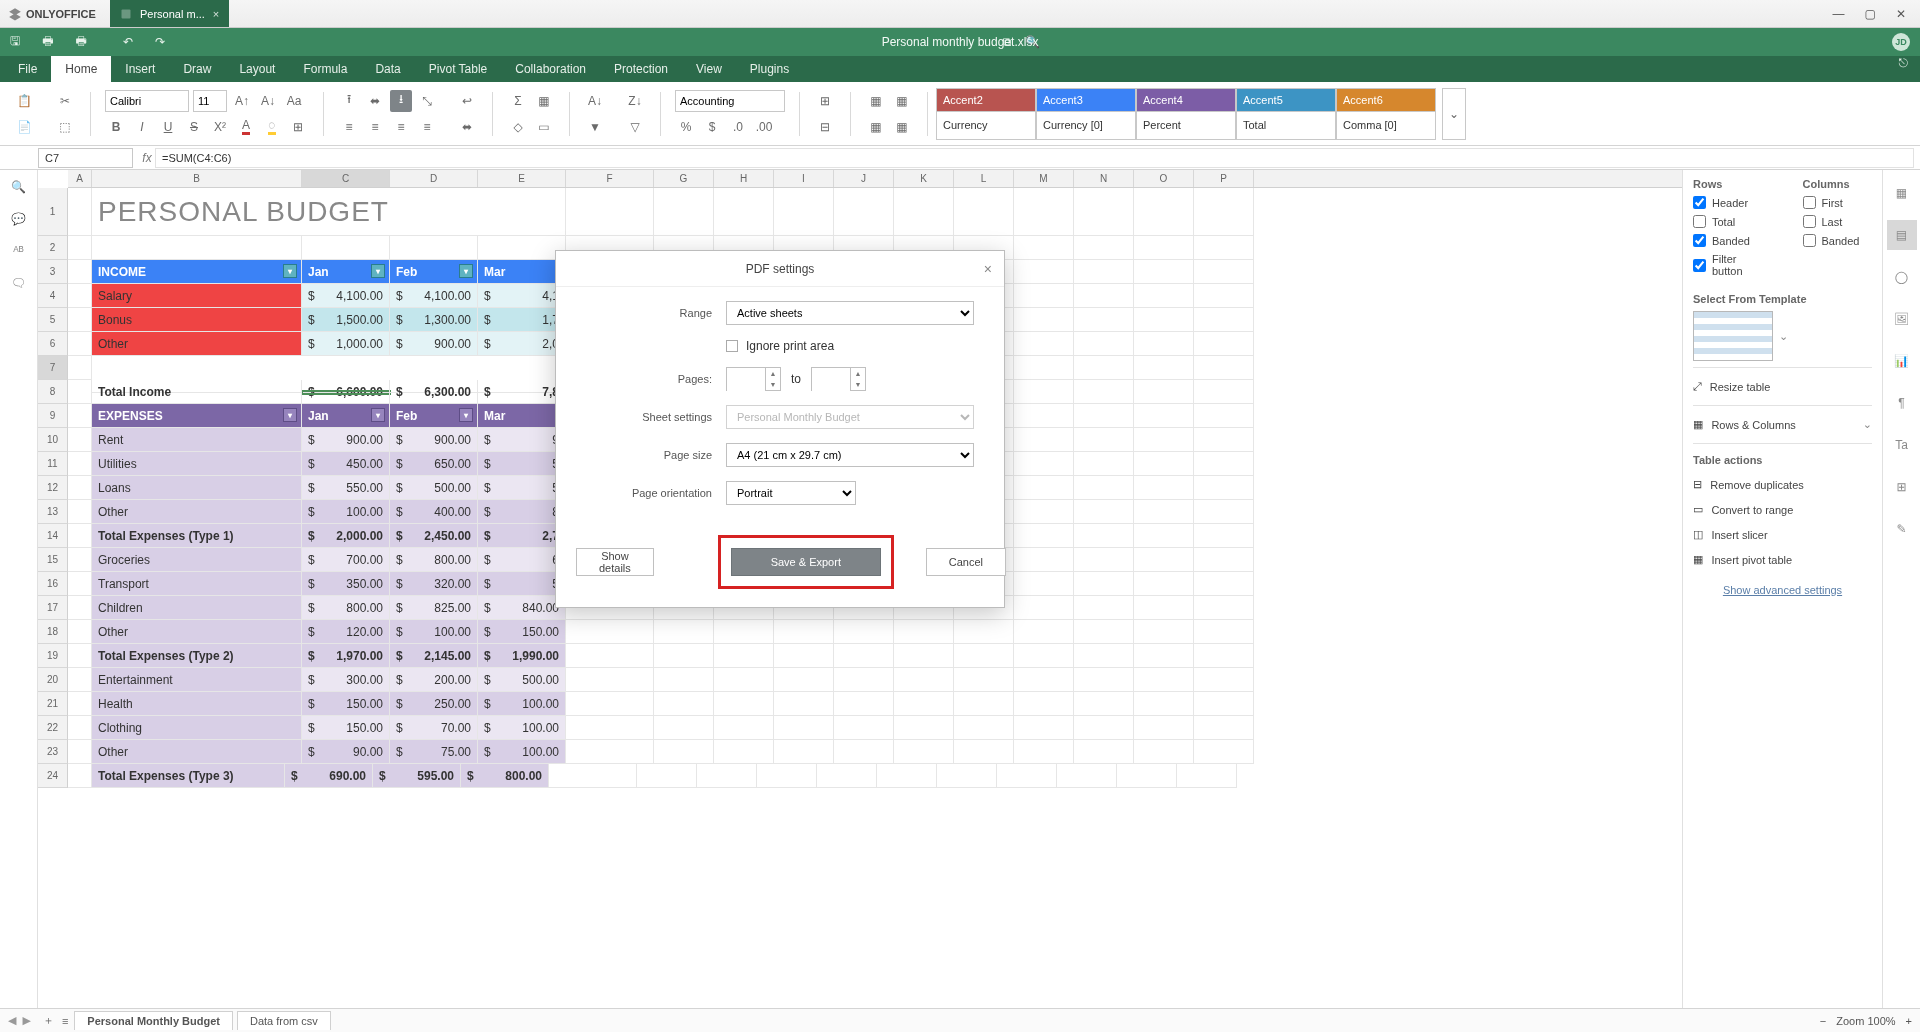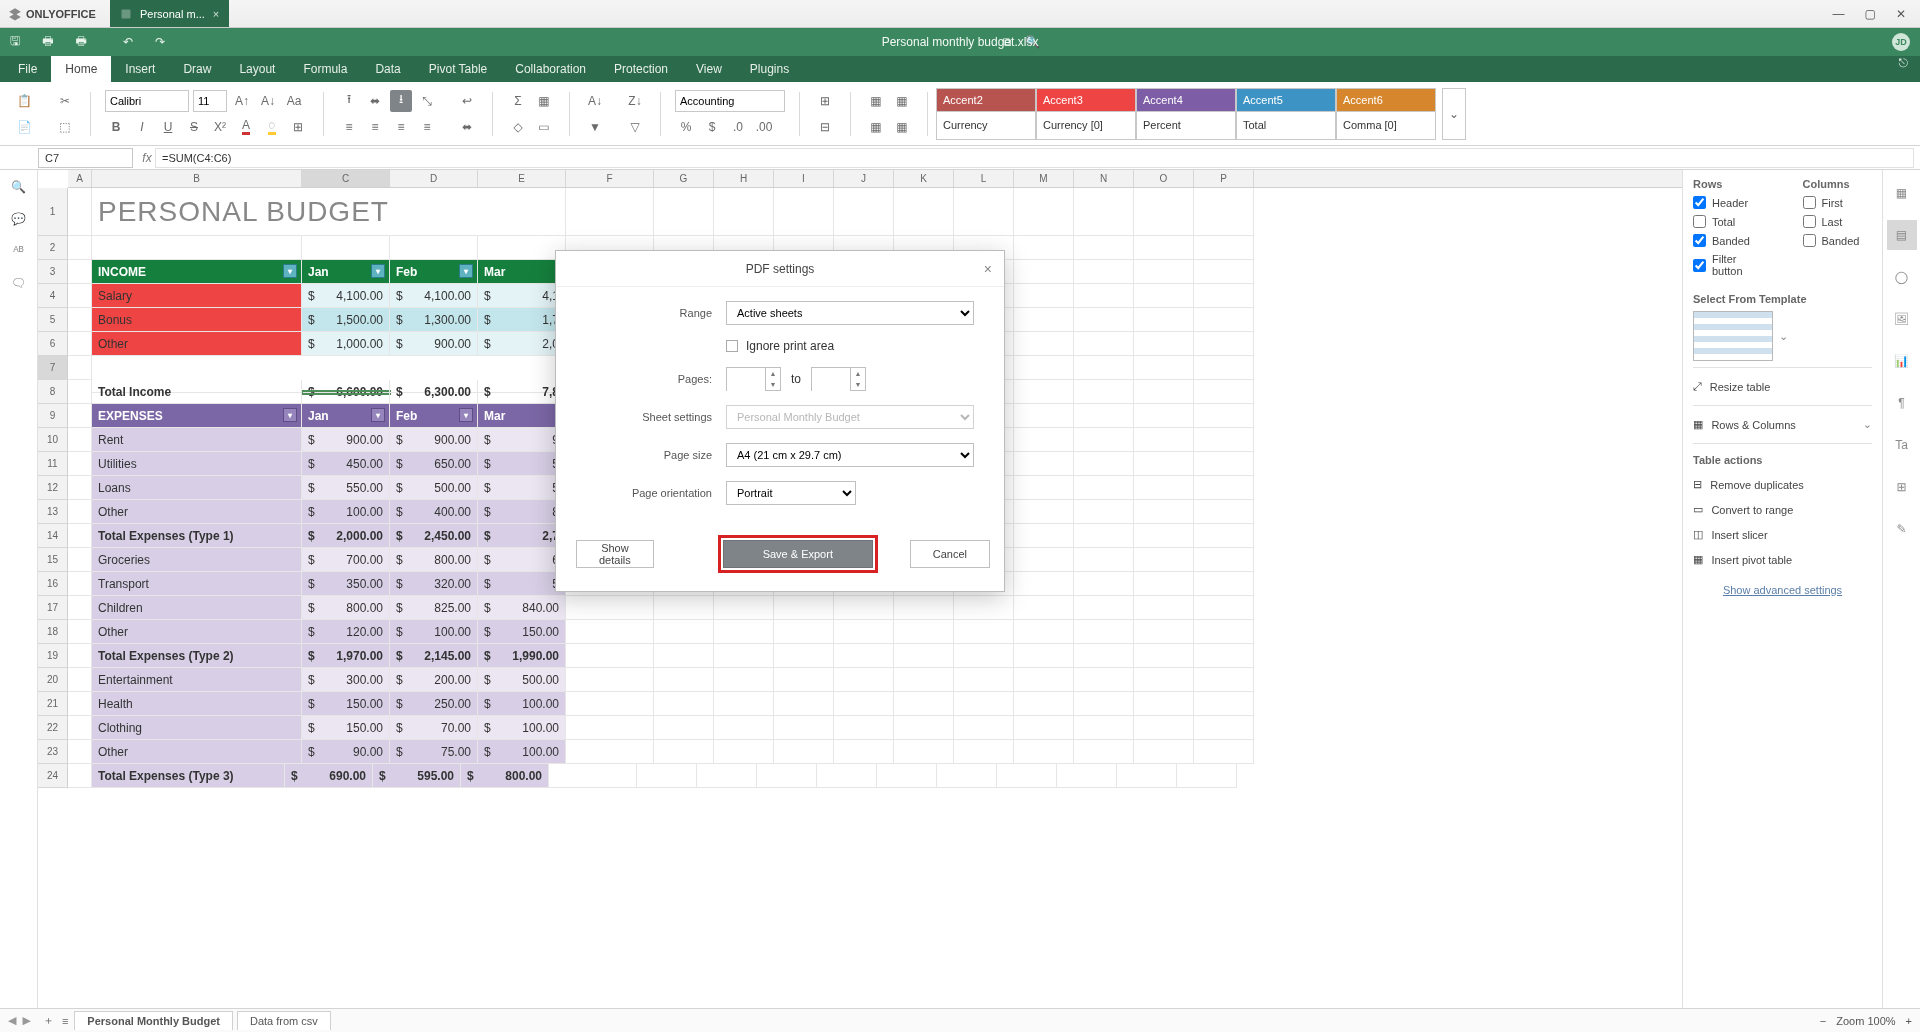--- a/index.html
+++ b/index.html
@@ -49,21 +49,21 @@
 .colhdr div{border-right:1px solid #d7d7d7;display:flex;align-items:center;justify-content:center;font-size:10px;color:#666;}
 .colhdr div.sel{background:#d8d8d8;}
 .rowblock{position:absolute;top:18px;left:0;right:0;bottom:0;overflow:hidden;}
 .srow{display:flex;height:24px;}
 .srow .rh{width:30px;border-right:1px solid #d0d0d0;border-bottom:1px solid #d7d7d7;background:#f2f2f2;display:flex;align-items:center;justify-content:center;font-size:10px;color:#666;}
 .srow .rh.sel{background:#d8d8d8;}
 .srow.tall{height:48px;}
 .scell{border-right:1px solid #e6e6e6;border-bottom:1px solid #e6e6e6;padding:0 6px;display:flex;align-items:center;font-size:12px;color:#333;}
 .scell.r{justify-content:flex-end;}
 .hdr-title{font-size:28px;color:#888;font-weight:400;letter-spacing:1px;}
-.th-income{background:#15803d;color:#fff;font-weight:bold;position:relative;}
+.th-income{background:#3b82f6;color:#fff;font-weight:bold;position:relative;}
 .th-income .dd{position:absolute;right:4px;top:4px;width:14px;height:14px;border:1px solid #2a7e8c;background:#5fb3c1;display:flex;align-items:center;justify-content:center;font-size:8px;}
 .td-inc-lbl{background:#ef4444;}
 .td-inc-v1{background:#e3f3f6;}
 .td-inc-v2{background:#c3e6ec;}
 .td-inc-tot{background:#fdba74;font-weight:bold;margin-top:36px;}
 .th-exp{background:#7c67a6;color:#fff;font-weight:bold;position:relative;}
 .th-exp .dd{position:absolute;right:4px;top:4px;width:14px;height:14px;border:1px solid #5e4d86;background:#9684bd;display:flex;align-items:center;justify-content:center;font-size:8px;}
 .td-exp-lbl{background:#d8cfe6;}
 .td-exp-v1{background:#ebe6f2;}
 .td-exp-v2{background:#d8cfe6;}
@@ -97,21 +97,21 @@
 .modal .fctl{flex:1;}
 .modal select,.modal input[type=text]{width:100%;height:24px;border:1px solid #c0c0c0;font-size:11px;padding:0 6px;background:#fff;}
 .modal select.short{width:130px;}
 .modal .spin{width:55px;height:24px;border:1px solid #c0c0c0;display:inline-flex;}
 .modal .spin input{border:none;width:38px;font-size:11px;padding:0 4px;}
 .modal .spin .sb{width:15px;border-left:1px solid #c0c0c0;display:flex;flex-direction:column;}
 .modal .spin .sb span{flex:1;display:flex;align-items:center;justify-content:center;font-size:7px;color:#777;cursor:pointer;}
 .modal .m-foot{display:flex;gap:32px;padding:10px 20px 18px;align-items:center;}
 .modal .btn{height:28px;border:1px solid #c0c0c0;background:#fff;padding:0 22px;font-size:11px;cursor:pointer;color:#444;}
 .modal .btn.primary{background:#7e8488;color:#fff;border-color:#6d7478;}
-.highlight-box{border:3px solid #d62222;padding:2px;display:inline-block;}
+.highlight-box{border:3px solid #d62222;padding:10px;display:inline-block;}
 .ck{width:12px;height:12px;border:1px solid #aaa;display:inline-block;vertical-align:middle;}
 </style>
 </head>
 <body>
 
 <div class="titlebar">
   <div class="brand">
     <svg width="14" height="14" viewBox="0 0 24 24">
         <path fill="#888" d="M12 2L2 8l10 6 10-6-10-6zm0 9L2 17l10 6 10-6-10-6z"></path>
       </svg>
@@ -266,21 +266,21 @@
         <div class="ibtn">▦</div>
       </div>
   </div>
   <div class="rsep"></div>
   <div class="style-grid" id="style-grid">
       <div class="style-cell">
         <div class="sc-top" style="background:#b85450">Accent2</div>
         <div class="sc-bot">Currency</div>
       </div>
       <div class="style-cell">
-        <div class="sc-top" style="background:#ef4444">Accent3</div>
+        <div class="sc-top" style="background:#3b82f6">Accent3</div>
         <div class="sc-bot">Currency [0]</div>
       </div>
       <div class="style-cell">
         <div class="sc-top" style="background:#7c5da6">Accent4</div>
         <div class="sc-bot">Percent</div>
       </div>
       <div class="style-cell">
         <div class="sc-top" style="background:#3d94c4">Accent5</div>
         <div class="sc-bot">Total</div>
       </div>

